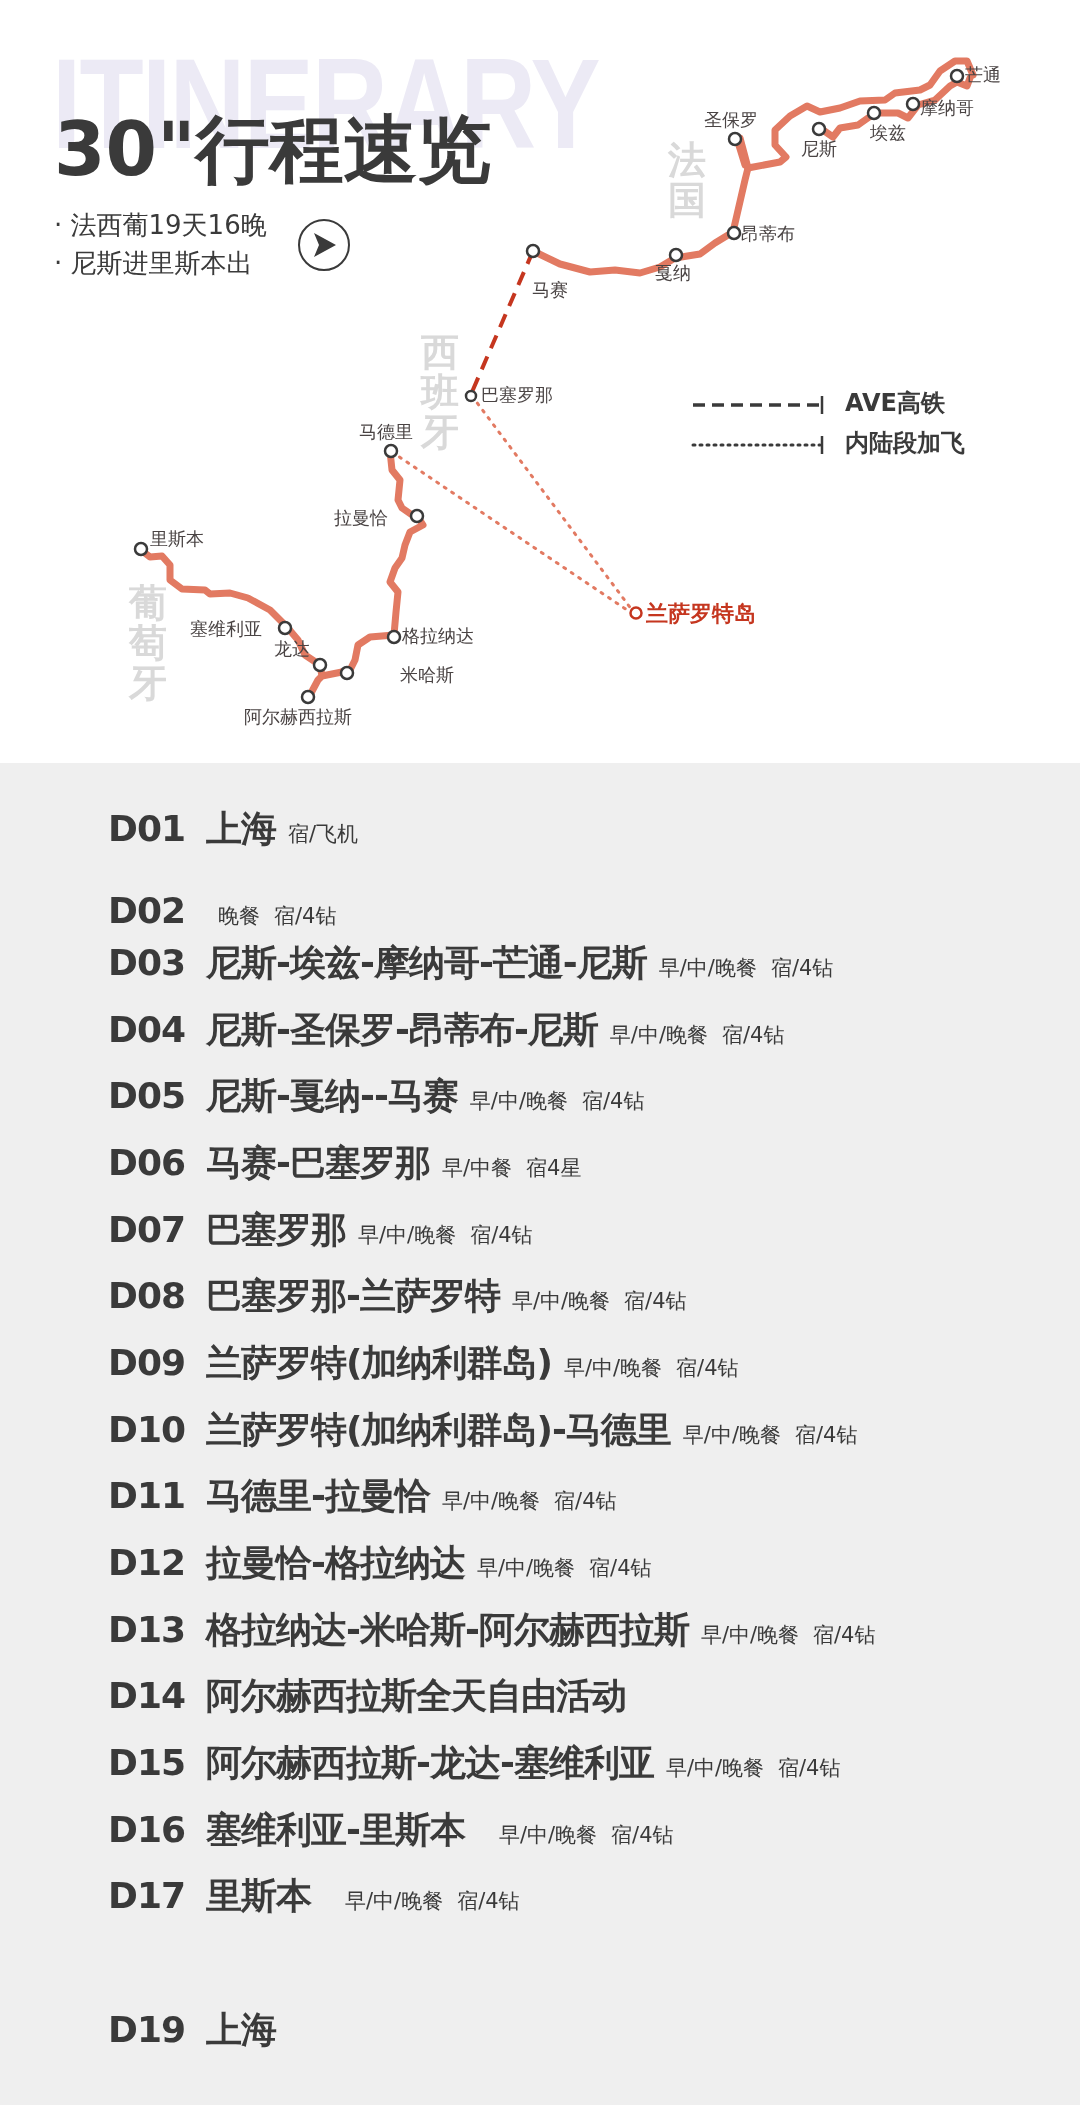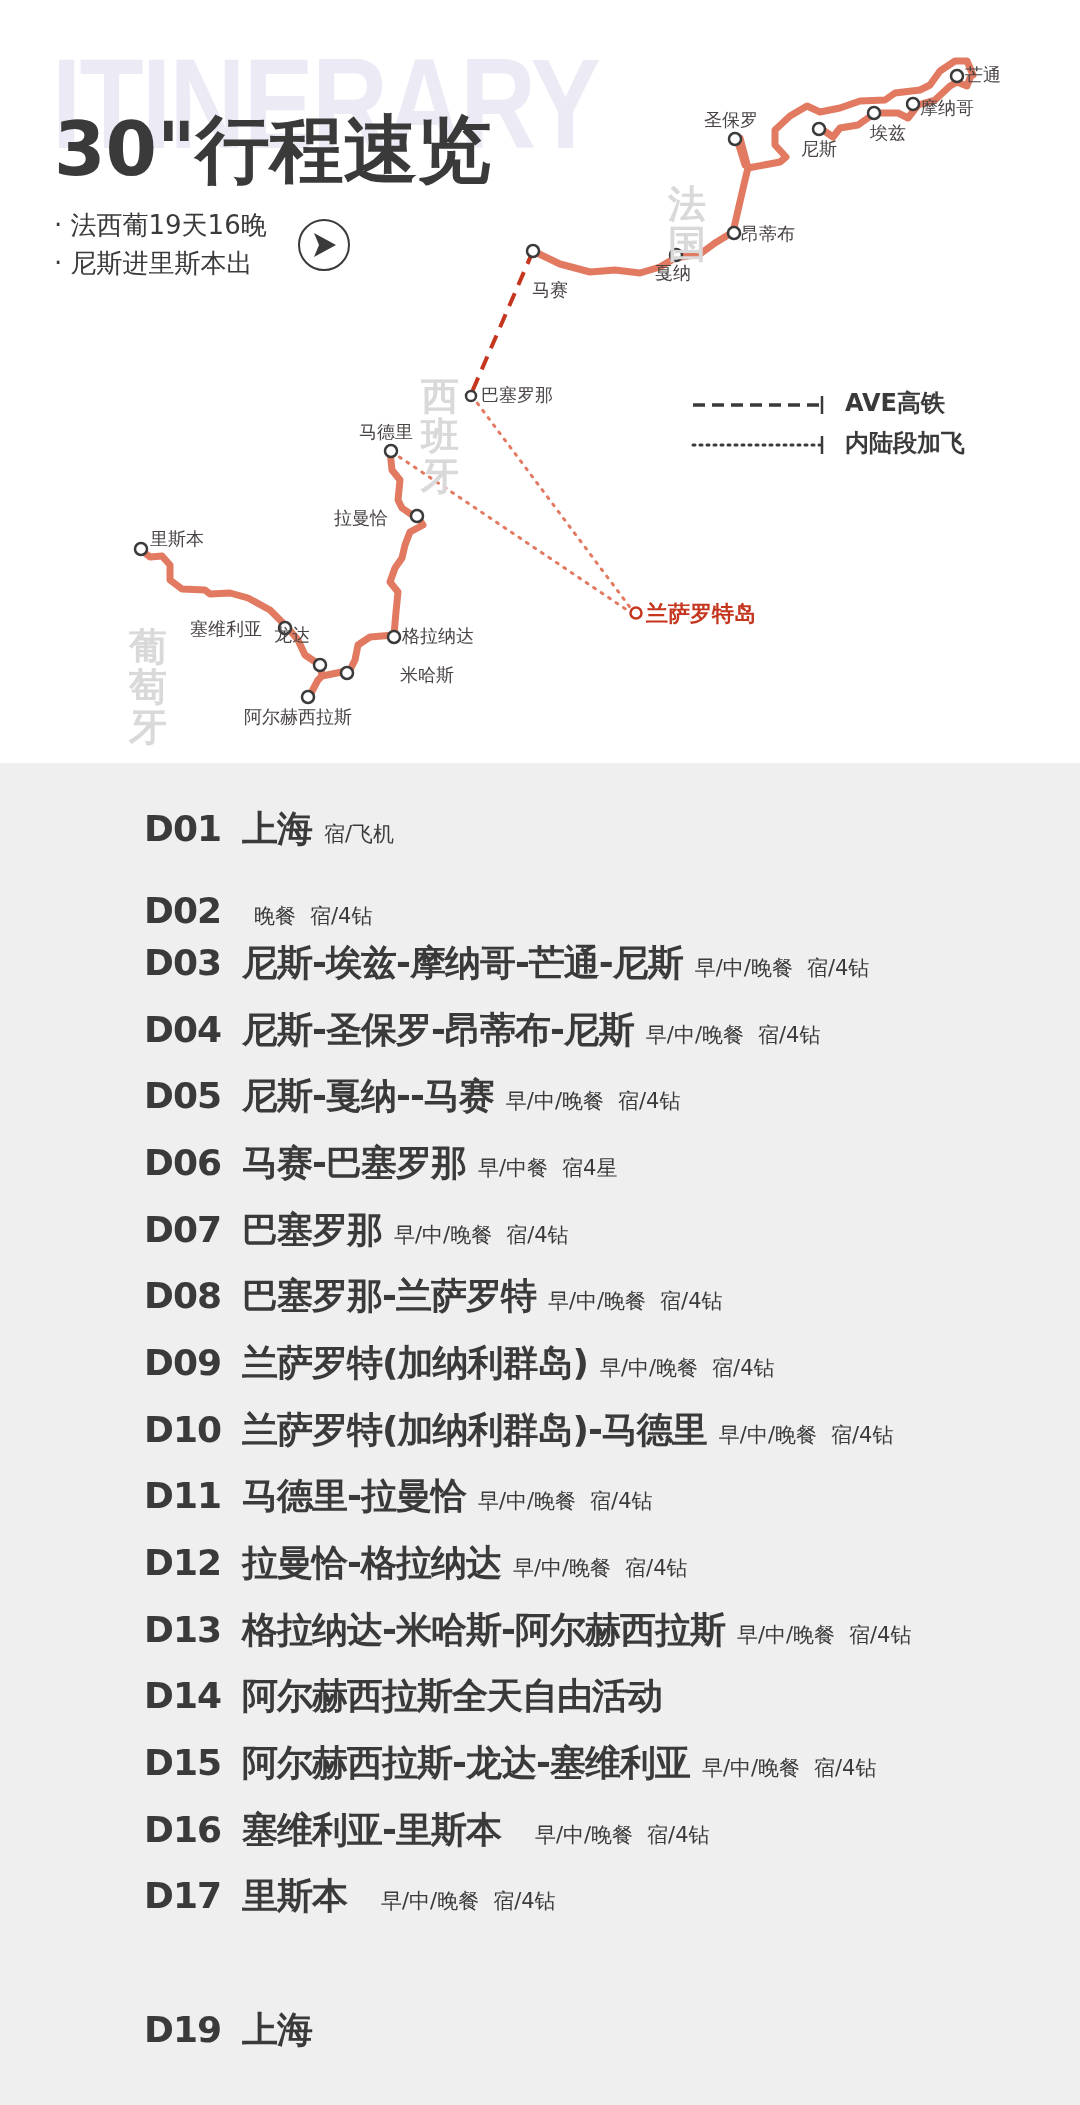--- a/index.html
+++ b/index.html
@@ -35,34 +35,34 @@
   .play-btn svg { position: absolute; left: 0; top: 0; }
 
   .map-svg { position: absolute; left: 0; top: 0; }
 
   .city {
     position: absolute; font-size: 18px; color: #4a4444; white-space: nowrap; line-height: 1;
   }
   .city.highlight { color: #c5361f; font-size: 22px; font-weight: 700; }
   .country {
     position: absolute; font-family: "DejaVu Serif", serif; font-weight: 700;
-    font-size: 38px; color: #d9d9d9; line-height: 1.05; width: 44px; text-align: center; margin-top: 44px;
+    font-size: 38px; color: #d9d9d9; line-height: 1.05; width: 44px; text-align: center;
   }
   .legend-label {
     position: absolute; font-size: 24px; font-weight: 700; color: #3a3a3a; white-space: nowrap; line-height: 1;
   }
 
   
   .list-section { position: absolute; left: 0; top: 763px; width: 1080px; height: 1342px; background: #efefef; }
   .day-row {
     position: absolute; left: 108px; height: 54px; display: flex; align-items: baseline; white-space: nowrap;
   }
   .day-code {
     font-family: "DejaVu Sans", sans-serif; font-weight: 700; font-size: 36px; color: #3a3a3a;
-    width: 98px; letter-spacing: -1px; margin-left: 36px;
+    width: 98px; letter-spacing: -1px;
   }
   .day-route {
     font-family: "DejaVu Sans", sans-serif; font-weight: 700; font-size: 36px; color: #3a3a3a;
     letter-spacing: -1px;
   }
   .day-meals { font-size: 21px; color: #3a3a3a; margin-left: 12px; }
   .day-hotel { font-size: 21px; color: #3a3a3a; margin-left: 14px; }
 </style>
 </head>
 <body>
@@ -151,21 +151,21 @@
     <div class="city" style="left:704px; top:111px;font-family:Liberation Serif, serif;">圣保罗</div>
     <div class="city" style="left:741px; top:225px;">昂蒂布</div>
     <div class="city" style="left:655px; top:264px;">戛纳</div>
     <div class="city" style="left:532px; top:281px;">马赛</div>
     <div class="city" style="left:481px; top:386px;">巴塞罗那</div>
     <div class="city" style="left:359px; top:423px;">马德里</div>
     <div class="city" style="left:334px; top:509px;">拉曼恰</div>
     <div class="city" style="left:402px; top:627px;">格拉纳达</div>
     <div class="city" style="left:356px; top:666px;margin-left:44px;">米哈斯</div>
     <div class="city" style="left:244px; top:708px;">阿尔赫西拉斯</div>
-    <div class="city" style="left:274px; top:626px;">龙达</div>
+    <div class="city" style="left:274px; top:640px;">龙达</div>
     <div class="city" style="left:190px; top:620px;">塞维利亚</div>
     <div class="city" style="left:150px; top:530px;">里斯本</div>
     <div class="city highlight" style="left:646px; top:603px;">兰萨罗特岛</div>
 
     <div class="legend-label" style="left:845px; top:391px;">AVE高铁</div>
     <div class="legend-label" style="left:845px; top:431px;">内陆段加飞</div>
   </section>
 
   <section class="list-section">
     <div class="day-row" style="top:42px">

